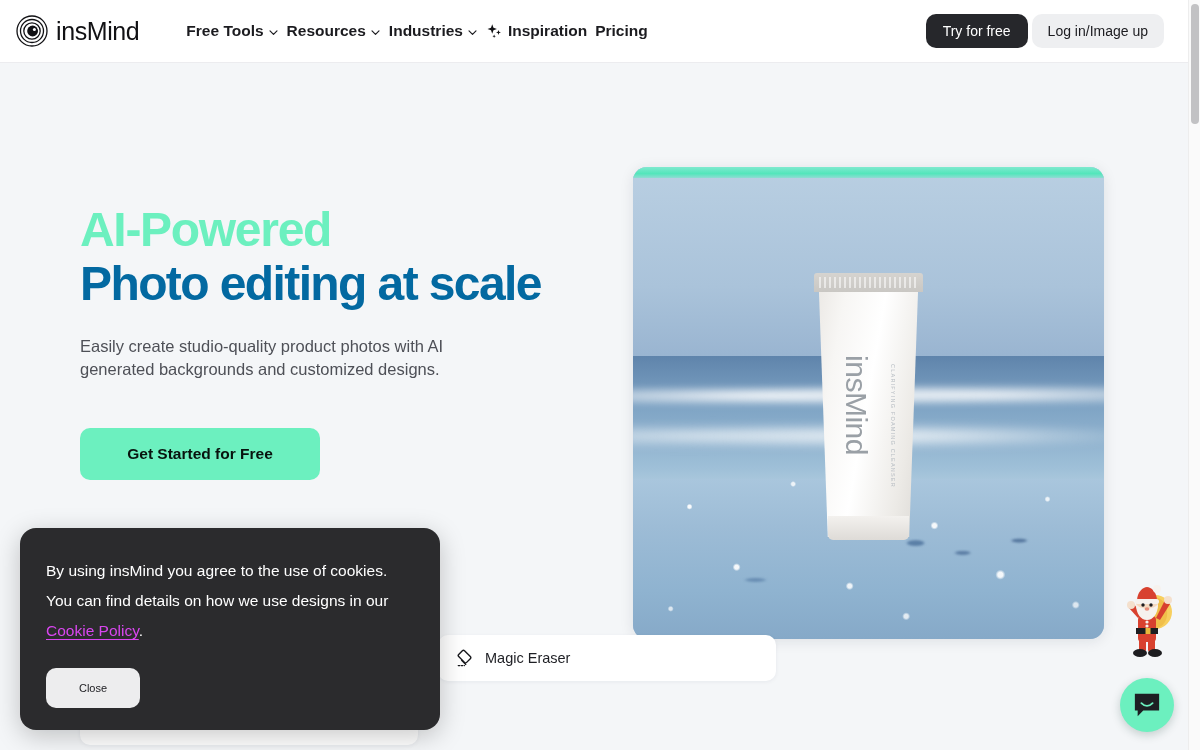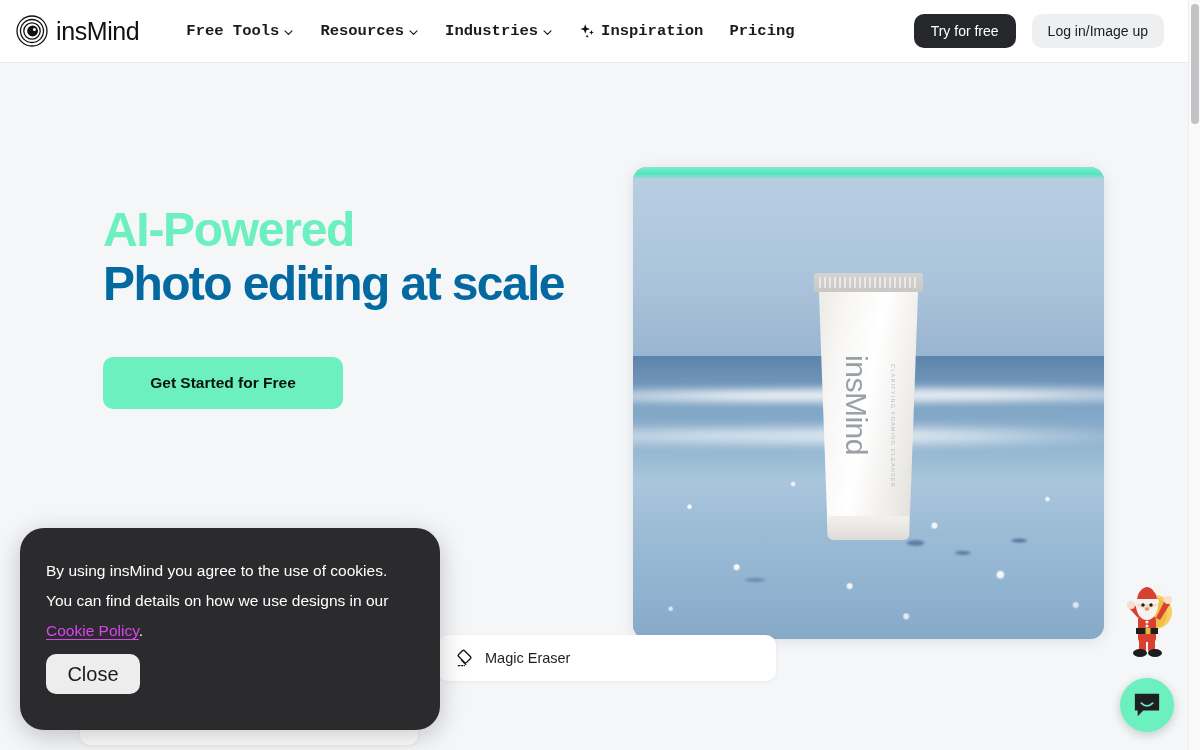--- a/index.html
+++ b/index.html
@@ -45,23 +45,22 @@
     font-size: 25px;
     font-weight: 500;
     color: #111114;
     letter-spacing: -0.4px;
     line-height: 1;
   }
 
   .nav-links {
     display: flex;
     align-items: center;
-    gap: 26px;
+    gap: 8px;
     margin-left: 47px;
-    font-family: Liberation Mono, monospace;
   }
   .nav-item {
     display: flex;
     align-items: center;
     gap: 4px;
     font-size: 15.5px;
     font-weight: 700;
     color: #1b1b1f;
     cursor: pointer;
     white-space: nowrap;
@@ -73,21 +72,21 @@
     top: 1px;
   }
   .chev svg { display:block; }
   .spark { width: 17px; height: 17px; display:inline-block; margin-right:1px; }
   .spark svg { display:block; }
 
   .nav-right {
     margin-left: auto;
     display: flex;
     align-items: center;
-    gap: 16px;
+    gap: 4px;
     margin-right: 24px;
   }
   .btn-try {
     background: #26272b;
     color: #ffffff;
     font-size: 14px;
     font-weight: 400;
     border: none;
     border-radius: 10px;
     padding: 9px 17px;
@@ -115,21 +114,20 @@
     width: 1188px;
     height: 560px;
     background: #f4f6f8;
   }
 
   .hero-copy {
     position: absolute;
     left: 80px;
     top: 140px;
     width: 540px;
-    margin-left: 23px;
   }
   .h-line1 {
     font-size: 48px;
     font-weight: 700;
     letter-spacing: -1.3px;
     line-height: 1.12;
     color: #6cf0bf;
   }
   .h-line2 {
     font-size: 48px;
@@ -313,46 +311,46 @@
   }
 
   
   .cookie {
     position: absolute;
     left: 20px;
     top: 528px;
     width: 420px;
     height: 202px;
     background: #2b2b2d;
-    border-radius: 24px;
+    border-radius: 16px;
     z-index: 60;
     padding: 28px 26px 0 26px;
     box-shadow: 0 6px 26px rgba(0,0,0,.22);
   }
   .cookie-text {
     color: #ffffff;
     font-size: 15.5px;
     line-height: 30px;
     font-weight: 400;
   }
   .cookie-link {
     color: #d946ef;
     text-decoration: underline;
     text-underline-offset: 3px;
     cursor: pointer;
   }
   .cookie-close {
-    margin-top: 8px;
+    margin-top: 22px;
     width: 94px;
     height: 40px;
     background: #ededee;
     color: #1b1b1f;
     border: none;
     border-radius: 10px;
-    font-size: 20px;
+    font-size: 11px;
     font-family: inherit;
     cursor: pointer;
   }
 
   
   .santa {
     position: absolute;
     right: 22px;
     top: 578px;
     width: 64px;
@@ -468,20 +466,21 @@
       <button class="btn-try">Try for free</button>
       <button class="btn-login">Log in/Image up</button>
     </div>
   </div>
 
   <div class="hero">
 
     <div class="hero-copy">
       <div class="h-line1">AI-Powered</div>
       <div class="h-line2">Photo editing at scale</div>
+      <p class="hero-sub">Easily create studio-quality product photos with AI generated backgrounds and customized designs.</p>
       <button class="btn-cta">Get Started for Free</button>
     </div>
 
     <div class="hero-img">
       <div class="hi-sky"></div>
       <div class="hi-sea"></div>
       <div class="hi-foam1"></div>
       <div class="hi-foam2"></div>
       <div class="hi-sand"></div>
       <div class="hi-sparkle"></div>

